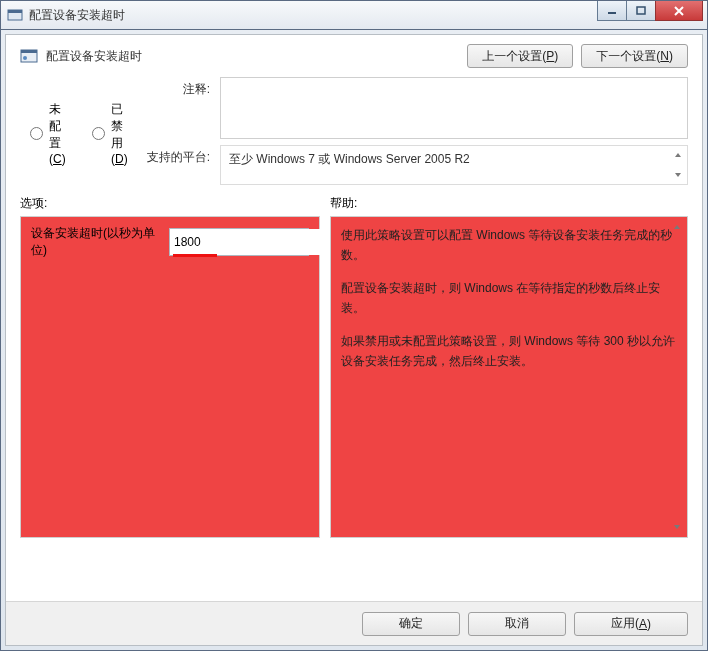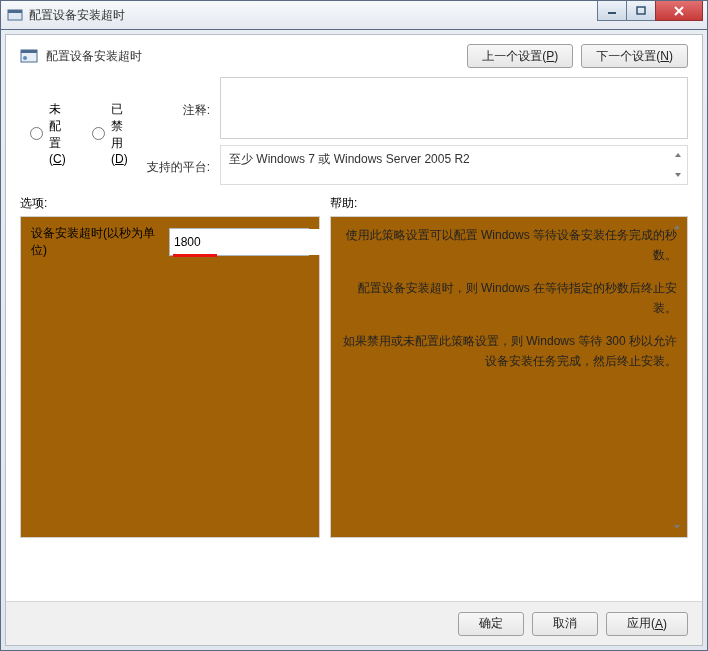--- a/index.html
+++ b/index.html
@@ -32,52 +32,52 @@
     .wbtn { height:24px; padding:0 14px; background:linear-gradient(#f7f7f7,#e6e6e6); border:1px solid #a0a0a0; border-radius:3px; color:#222; display:flex; align-items:center; cursor:default; }
     .wbtn u{text-decoration:underline;}
 
     
     .cfg { display:grid; grid-template-columns:110px 1fr; padding:0 14px 10px 20px; column-gap:4px; }
     .radios { display:flex; flex-direction:row; gap:14px; padding-top:4px; }
     .radio { display:flex; align-items:center; gap:6px; padding:2px 4px; }
     .radio input { width:13px; height:13px; }
     .radio.highlighted { outline:2px solid #e11; outline-offset:1px; }
     .meta { display:flex; flex-direction:column; gap:6px; }
-    .metarow { display:flex; align-items:center; gap:10px; }
+    .metarow { display:flex; align-items:flex-start; gap:10px; }
     .metalabel { width:70px; text-align:right; padding-top:4px; color:#333; }
     .notearea { flex:1; height:62px; border:1px solid #cfcfcf; background:#fff; resize:none; padding:4px; font:inherit; }
     .platbox { flex:1; border:1px solid #dcdcdc; background:#fff; padding:5px 8px; color:#333; min-height:40px; position:relative; }
     .vscroll { position:absolute; right:2px; top:2px; bottom:2px; width:14px; display:flex; flex-direction:column; justify-content:space-between; }
     .vscroll div{width:14px;height:14px;border:none;display:flex;align-items:center;justify-content:center;}
     .vscroll svg{width:8px;height:8px;}
     .vscroll svg path{fill:#7a7a7a;}
 
     
     .collabels { display:flex; padding:0 14px 4px 14px; gap:10px; }
     .collabels div:first-child { width:300px; }
     .panels { display:flex; gap:10px; padding:0 14px; height:322px; }
-    .panel { border:1px solid #cfcfcf; background:#a16207; padding:8px 10px; }
+    .panel { border:1px solid #cfcfcf; background:#ef4444; padding:8px 10px; }
     .panel.left { width:300px; }
     .panel.right { flex:1; line-height:1.7; color:#222; position:relative; }
-    .panel.right p { margin-bottom:12px;text-align:right; }
+    .panel.right p { margin-bottom:12px; }
     .panel.right .vscroll{right:3px;top:3px;bottom:3px;}
 
     .optrow { display:flex; align-items:center; gap:10px; }
     .spinbox { width:140px; height:28px; display:flex; border:1px solid #aeb6bf; background:#fff; position:relative; }
     .spinbox input { flex:1; border:none; padding:0 4px; font:inherit; outline:none; }
     .spinbtns { width:18px; display:flex; flex-direction:column; border-left:1px solid #c5cbd1; }
     .spinbtns div{flex:1;display:flex;align-items:center;justify-content:center;}
     .spinbtns div+div{border-top:1px solid #c5cbd1;}
     .spinbtns svg{width:7px;height:5px;}
     .spinbtns svg path{fill:#444;}
     .spinbox .underline { position:absolute; left:3px; bottom:-2px; width:44px; height:3px; background:#e11; }
 
     
     .footer { position:absolute; bottom:0; left:0; right:0; height:44px; border-top:1px solid #d6d6d6; background:#f0f0f0; display:flex; align-items:center; justify-content:flex-end; padding:0 14px; gap:8px; }
-    .footer .wbtn { padding:0 20px; }
+    .footer .wbtn { padding:0 36px; }
   </style>
 </head>
 <body>
 
 <div class="titlebar">
   <span class="ticon">
     <svg viewBox="0 0 16 16">
         <rect x="1" y="3" width="14" height="10" fill="#dfe8f2" stroke="#4a6a90"></rect>
         <rect x="1" y="3" width="14" height="3" fill="#4a6a90"></rect>
       </svg>

